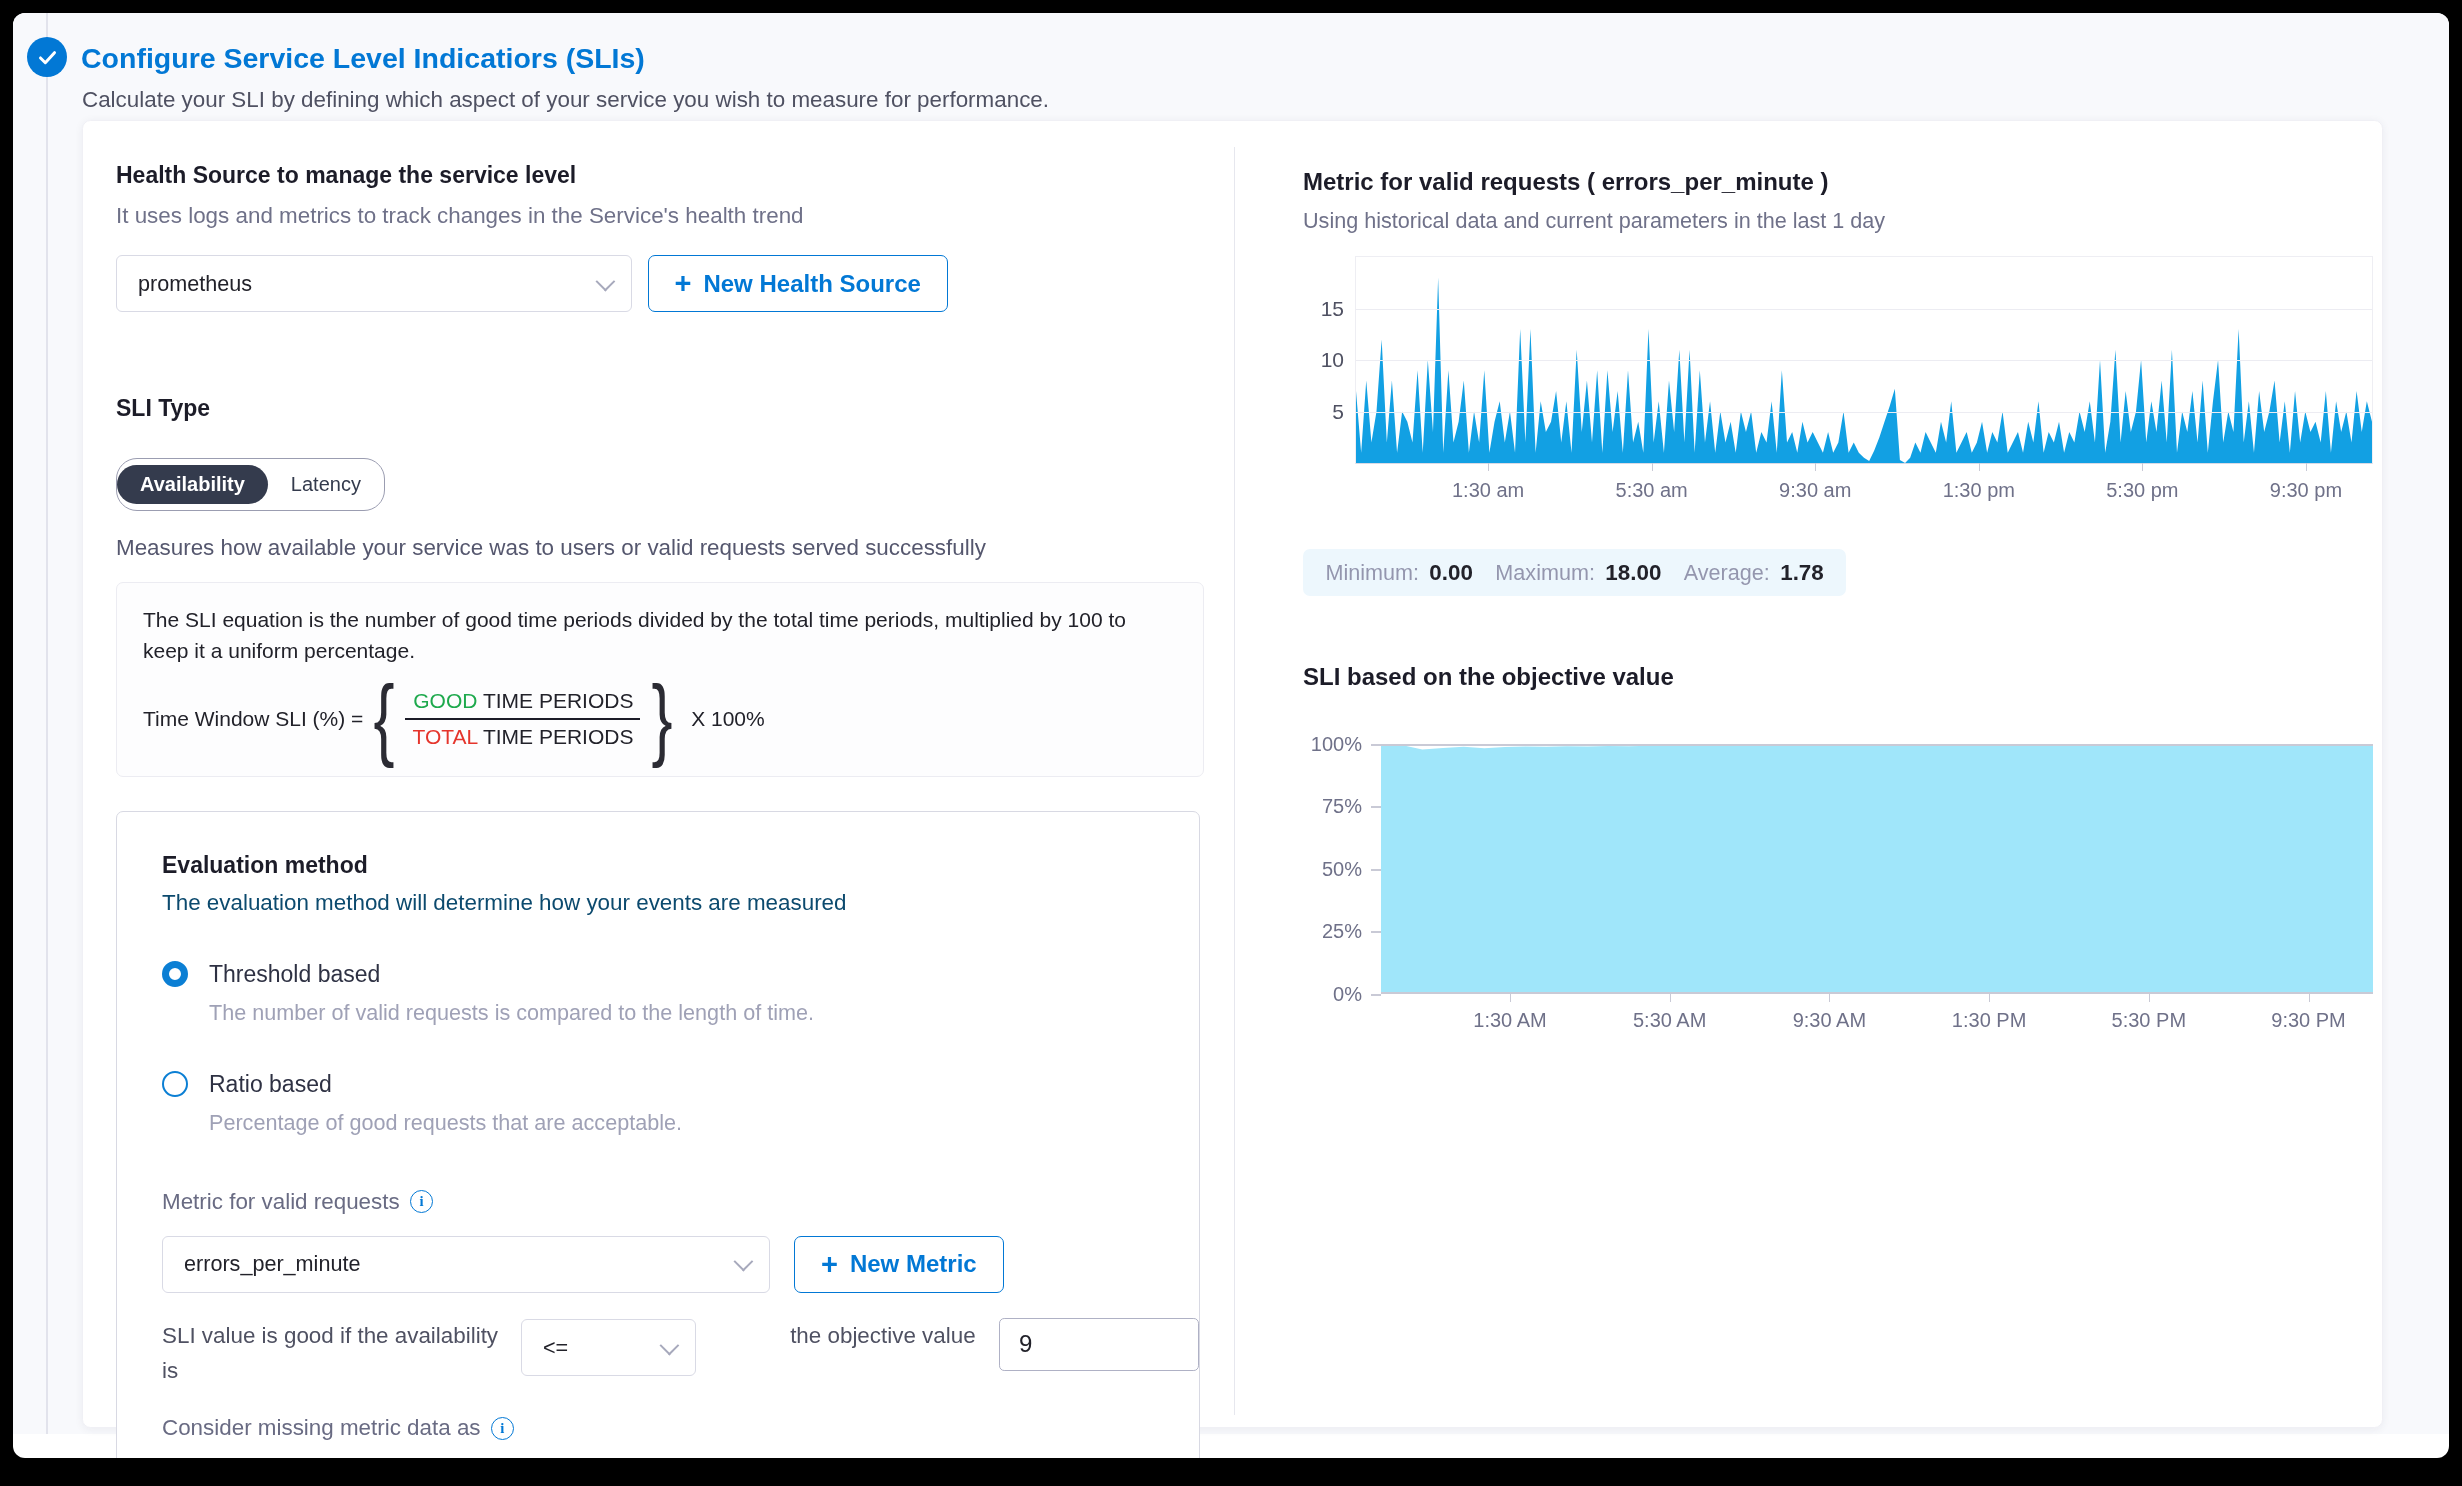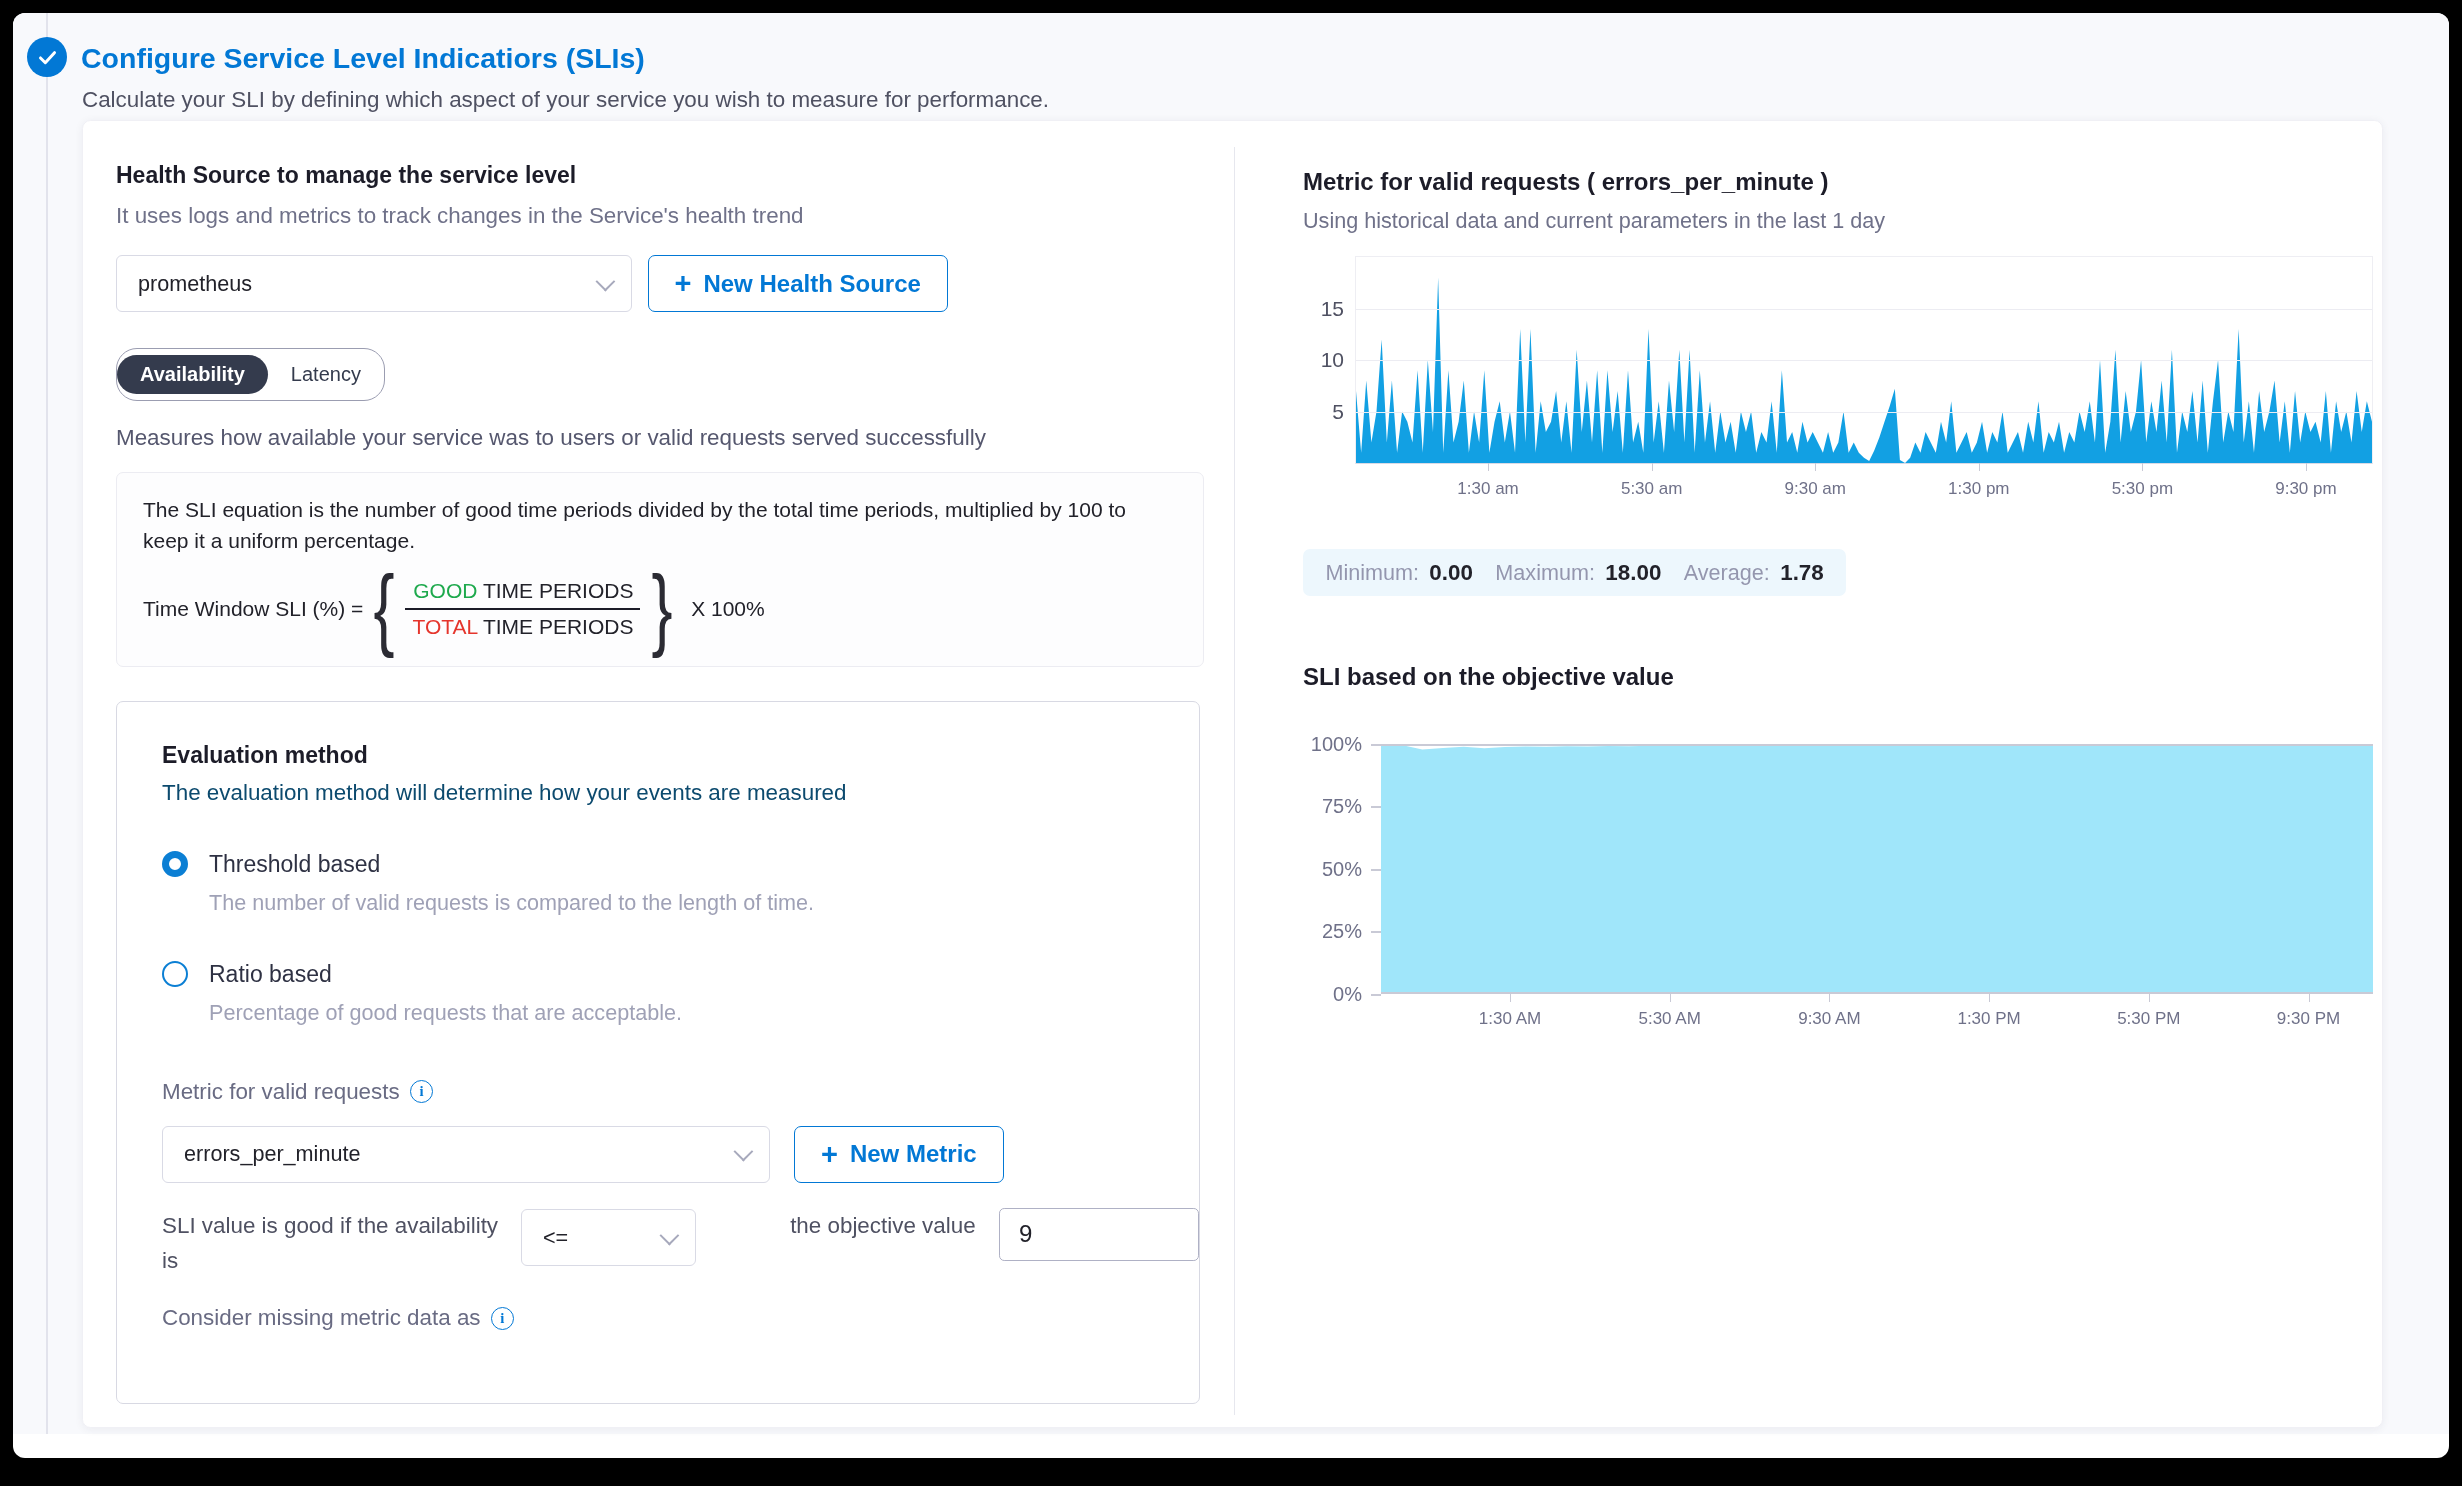--- a/index.html
+++ b/index.html
@@ -99,21 +99,21 @@
   .rc-sub { margin-top:12px; font-size:21.6px; color:#6F7189; }
 
   .chart1-wrap { position:relative; margin-top:22.4px; height:259px; }
   .chart1-plot { position:absolute; left:52px; top:0; width:1018px; height:208px;
                  border:0.9px solid #EEEEF3; border-bottom:0.9px solid #D9DAE5; }
   .gridline { position:absolute; left:0; width:100%; height:0.9px; background:#ECECF2; }
   .ylab { position:absolute; right:100%; margin-right:12px; transform:translateY(-50%);
           font-size:21px; color:#4F5162; white-space:nowrap; }
   .xtick { position:absolute; top:100%; width:0.9px; height:7.8px; background:#C9CAD6; }
   .xlab { position:absolute; top:100%; margin-top:15.5px; transform:translateX(-50%);
-          font-size:17px; color:#6F7189; white-space:nowrap; }
+          font-size:20px; color:#6F7189; white-space:nowrap; }
   .plot-svg { position:absolute; left:0; top:0; width:100%; height:100%; }
 
   .stats-bar { margin-top:34px; display:inline-flex; align-items:center; gap:22.4px;
                background:#EDF7FD; border-radius:7px; padding:10.3px 22.4px; }
   .stat-label { font-size:21.6px; color:#9496AE; }
   .stat-value { font-size:22.4px; font-weight:bold; color:#22222A; margin-left:-12px; }
 
   .sli-heading { margin-top:67px; font-size:24px; font-weight:bold; color:#1C1C28; }
 
   .chart2-wrap { position:relative; margin-top:53px; height:293px; }
@@ -148,20 +148,21 @@
           <div class="select-box hs-select">
             <span>prometheus</span>
             <span class="chev"></span>
           </div>
           <button class="btn-outline">
             <span class="plus">+</span>
             <span>New Health Source</span>
           </button>
         </div>
 
+        <div class="h-section slitype-heading">SLI Type</div>
         <div class="pill-toggle">
           <div class="pill active">Availability</div>
           <div class="pill">Latency</div>
         </div>
         <div class="slitype-desc">Measures how available your service was to users or valid requests served successfully</div>
 
         <div class="eq-box">
           <div class="eq-text">The SLI equation is the number of good time periods divided by the total time periods, multiplied by 100 to keep it a uniform percentage.</div>
           <div class="eq-row">
             <span>Time Window SLI (%) =</span>

